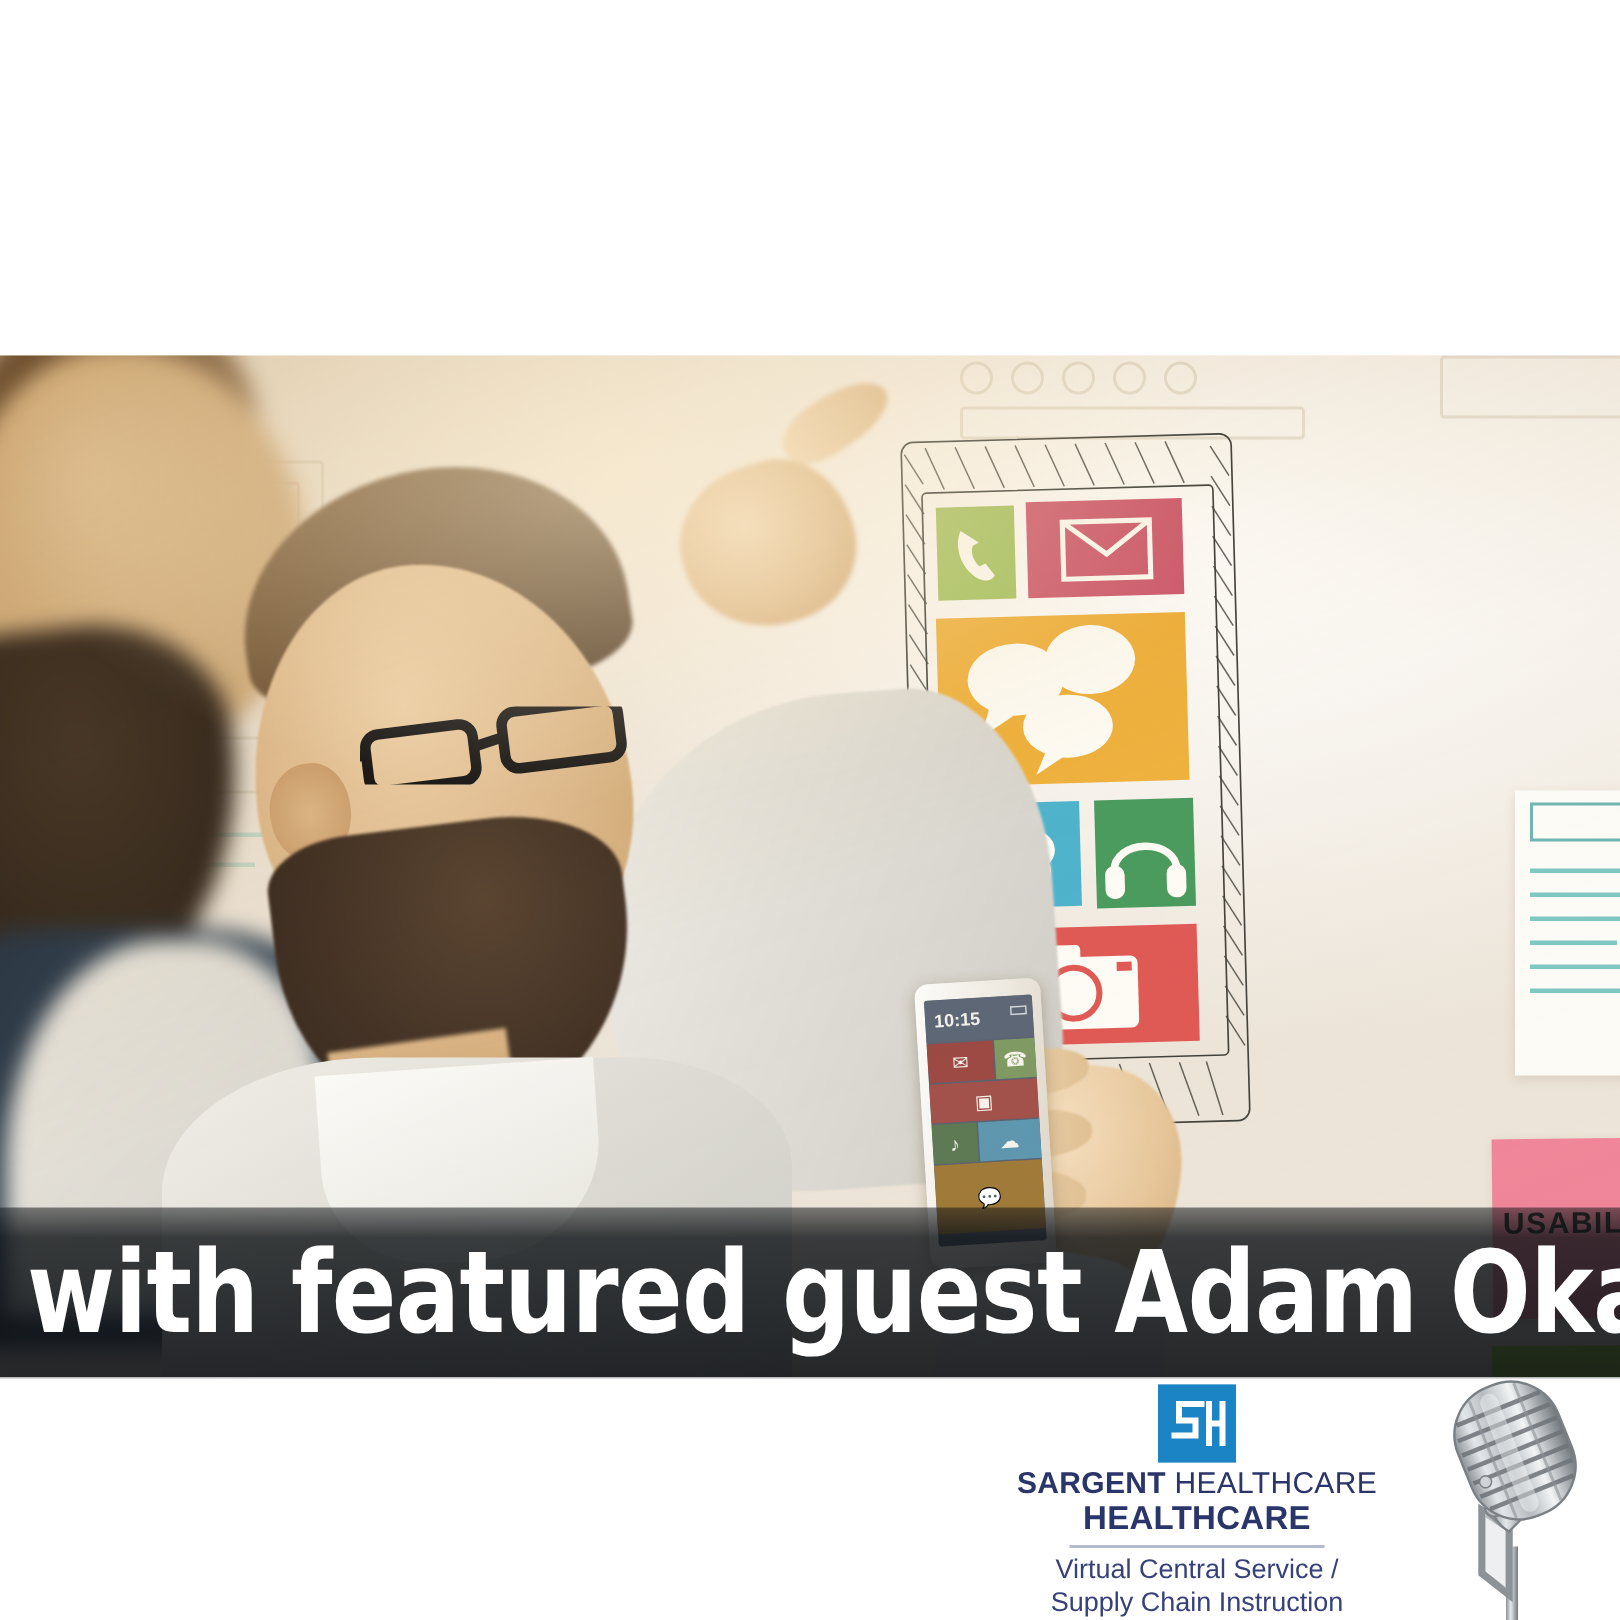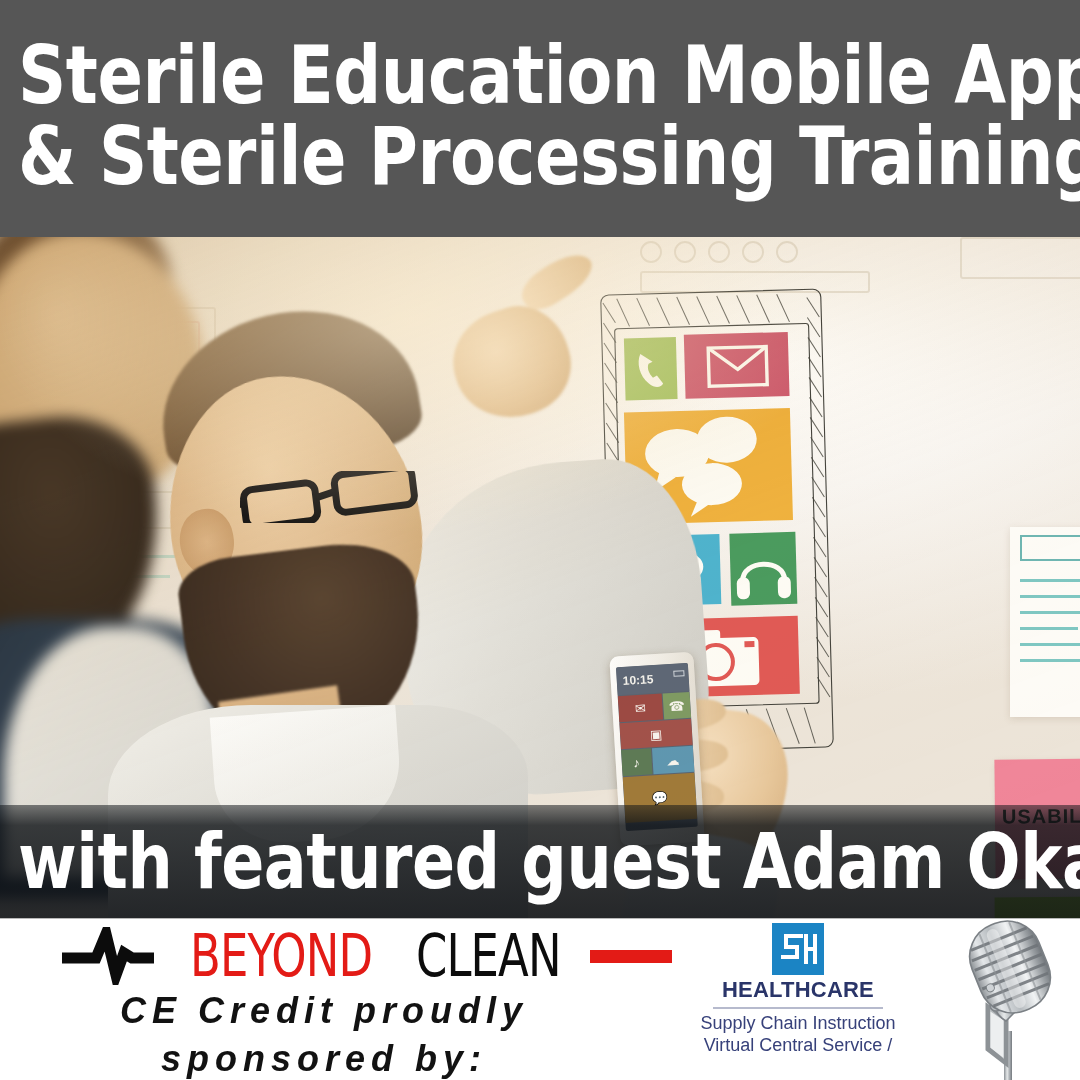--- a/index.html
+++ b/index.html
@@ -348,24 +348,20 @@
   }
 
   
   .mic-block { position:absolute; left:948px; top:0px; width:132px; height:162px; }
 </style>
 </head>
 <body>
 
 <div class="poster">
 
-  <div class="title-band">
-    <div class="title-line">Sterile Education Mobile App</div>
-    <div class="title-line">&amp; Sterile Processing Training</div>
-  </div>
 
   <div class="photo">
     <div class="wb"></div>
 
     <div class="sketch" style="left:60px; top:70px; width:160px; height:190px;">
       <div class="sk-box" style="left:0; top:0; width:156px; height:186px;"></div>
       <div class="sk-box" style="left:14px; top:14px; width:126px; height:46px; border-color:#e0a99a;"></div>
       <div class="sk-line" style="left:14px; top:82px; width:126px; height:3px;"></div>
       <div class="sk-line" style="left:14px; top:100px; width:100px; height:3px;"></div>
       <div class="sk-line" style="left:14px; top:118px; width:116px; height:3px; background:#8fc9b6;"></div>
@@ -602,52 +598,42 @@
     <div class="photo-wash"></div>
     <div class="photo-glow"></div>
   </div>
 
   <div class="guest-band">
     <div class="guest-text">with featured guest Adam Okada</div>
   </div>
 
   <div class="footer">
 
-    <div class="bc-block">
-      <div class="bc-logo">
-        <svg class="ekg" viewBox="0 0 128 58">
-          <path d="M0 31 L26 31 L34 31 L44 7 L54 48 L62 26 L70 31 L92 31" fill="none" stroke="#0c0c0c" stroke-width="11" stroke-linejoin="miter" stroke-linecap="butt"></path>
-        </svg>
-        <span class="bc-beyond">BEYOND</span>
-        <span class="bc-clean">CLEAN</span>
-        <span class="bc-dash"></span>
-      </div>
-      <div class="ce-text">
-        <div>CE Credit proudly</div>
-        <div>sponsored by:</div>
-      </div>
-    </div>
 
     <div class="sg-block">
       <div class="sg-mark">
         <svg viewBox="0 0 52 52" width="52" height="52">
           <rect x="0" y="0" width="52" height="52" fill="#1b84c4"></rect>
           <g fill="none" stroke="#ffffff" stroke-width="4">
             <path d="M31 13 L14 13 L14 24 L25 24 L25 34 L9 34"></path>
             <path d="M34 11 L34 41"></path>
             <path d="M34 26 L43 26"></path>
             <path d="M43 11 L43 41"></path>
           </g>
         </svg>
       </div>
+      <div class="sg-name1">
+        <b>SARGENT</b>
+        <i>HEALTHCARE</i>
+      </div>
       <div class="sg-name2">HEALTHCARE</div>
       <div class="sg-rule"></div>
       <div class="sg-tag">
+        <div>Virtual Central Service /</div>
         <div>Supply Chain Instruction</div>
-        <div>Virtual Central Service /</div>
       </div>
     </div>
 
     <div class="mic-block">
       <svg viewBox="0 0 132 162" width="132" height="162">
         <defs>
           <linearGradient id="mgBody" x1="0" y1="0" x2="1" y2="0">
             <stop offset="0%" stop-color="#8d9296"></stop>
             <stop offset="18%" stop-color="#e4e7e9"></stop>
             <stop offset="42%" stop-color="#b6bbbf"></stop>

